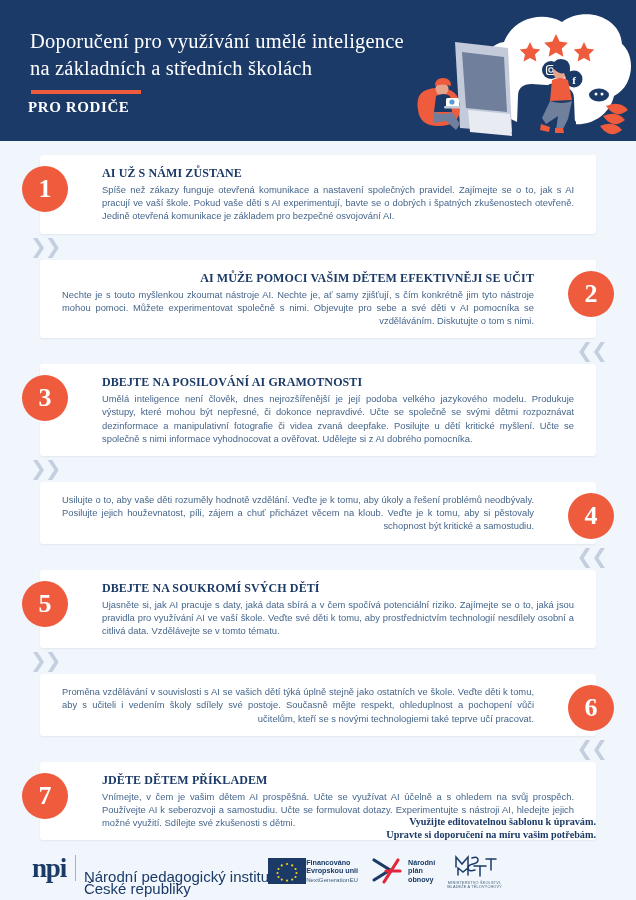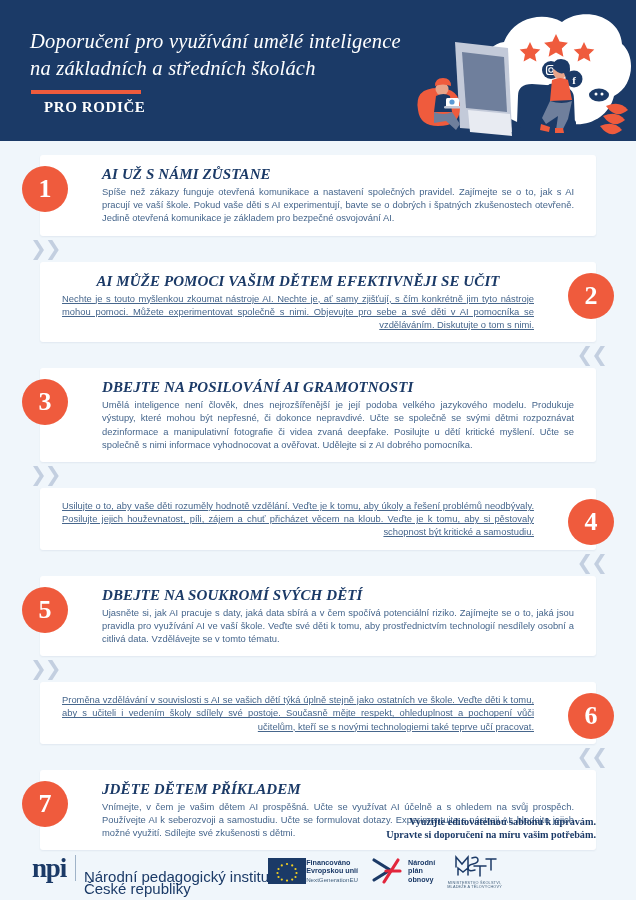--- a/index.html
+++ b/index.html
@@ -20,31 +20,30 @@
   }
   .header-title {
     position: absolute;
     left: 30px; top: 28px;
     width: 430px;
     color: #ffffff;
     font-family: "Liberation Serif", serif;
     font-size: 20.5px;
     line-height: 27px;
     letter-spacing: .2px;
-    font-style: italic;
   }
   .title-rule {
     position: absolute;
     left: 31px; top: 90px;
     width: 110px; height: 3.5px;
     background: #ef5b3d;
   }
   .header-sub {
     position: absolute;
-    left: 44px; top: 99px;
+    left: 28px; top: 99px;
     color: #ffffff;
     font-family: "Liberation Serif", serif;
     font-weight: bold;
     font-size: 15px;
     letter-spacing: .6px;
   }
 
   
   .illus { position: absolute; right: -4px; top: 0; width: 240px; height: 141px; }
 
@@ -55,34 +54,33 @@
     margin: 0 40px;
     background: #ffffff;
     border-radius: 3px;
     padding: 11px 22px 11px 62px;
     box-shadow: 0 1px 2px rgba(27,58,103,.07);
   }
   .item.right { padding: 11px 62px 11px 22px; }
   .item-title {
     font-family: "Liberation Serif", serif;
     font-weight: bold;
-    font-size: 15px;
+    font-size: 12px;
     color: #1b3a67;
     letter-spacing: .1px;
     margin-bottom: 2px;
-    font-style: italic;
   }
   .item-body {
     font-size: 9.4px;
     line-height: 13.2px;
     color: #46668c;
     text-align: justify;
   }
-  .item.right .item-title { text-align: center; }
-  .item.right .item-body { text-align: justify; text-align-last: right; text-decoration: underline; }
+  .item.right .item-title { text-align: right; }
+  .item.right .item-body { text-align: justify; text-align-last: right; }
 
   .badge {
     position: absolute;
     width: 46px; height: 46px;
     border-radius: 50%;
     background: #ef5b3d;
     color: #ffffff;
     font-family: "Liberation Serif", serif;
     font-weight: bold;
     font-size: 26px;

